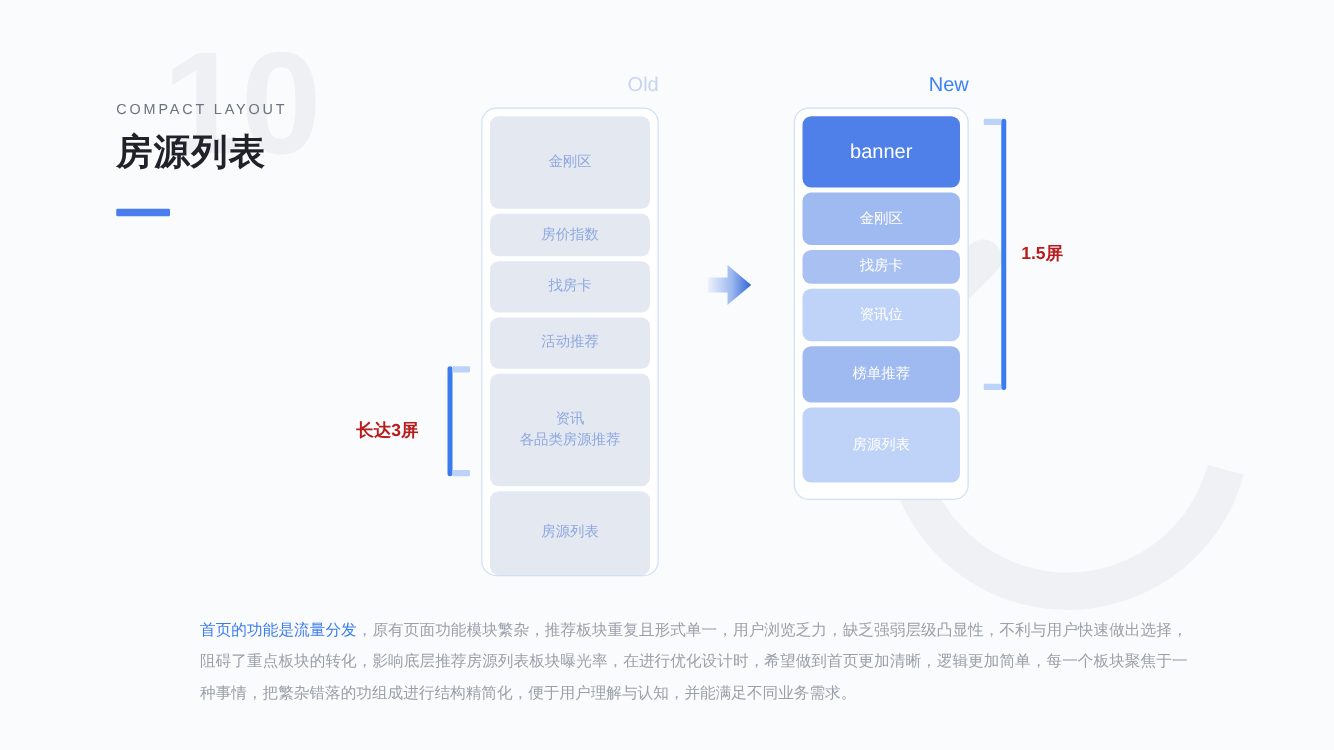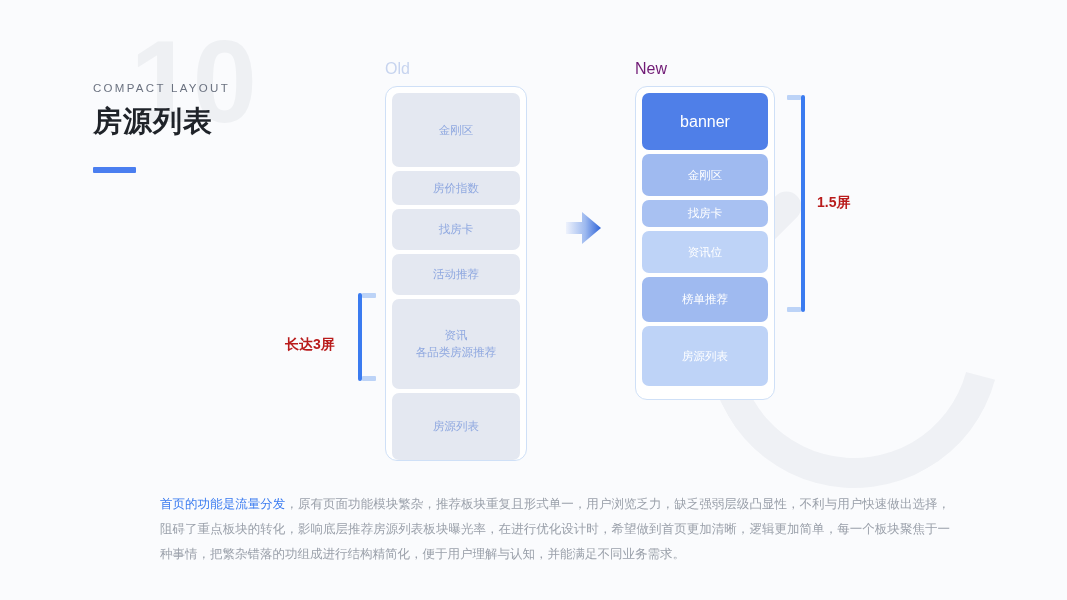--- a/index.html
+++ b/index.html
@@ -45,24 +45,24 @@
     position:relative;font-size:29px;font-weight:bold;color:#1f2329;
     letter-spacing:1px;margin-top:8px;
   }
   .head-rule{
     position:relative;margin-top:25px;width:43px;height:6px;
     background:#4a7ef0;border-radius:1px;
   }
 
   
   .col-title{
-    position:absolute;font-size:16px;font-weight:500;text-align:left;
+    position:absolute;font-size:16px;font-weight:500;text-align:right;
   }
   #old-title{left:349px;top:60px;width:142px;color:#c7d4ef;}
-  #new-title{left:599px;top:60px;width:140px;color:#701a75;}
+  #new-title{left:599px;top:60px;width:140px;color:#3b82f6;}
 
   
   .phone{
     position:absolute;border-radius:12px;background:#ffffff;
     box-sizing:border-box;
   }
   #old-phone{
     left:349px;top:86px;width:142px;height:375px;
     border:1px solid #cfe0f7;
   }

